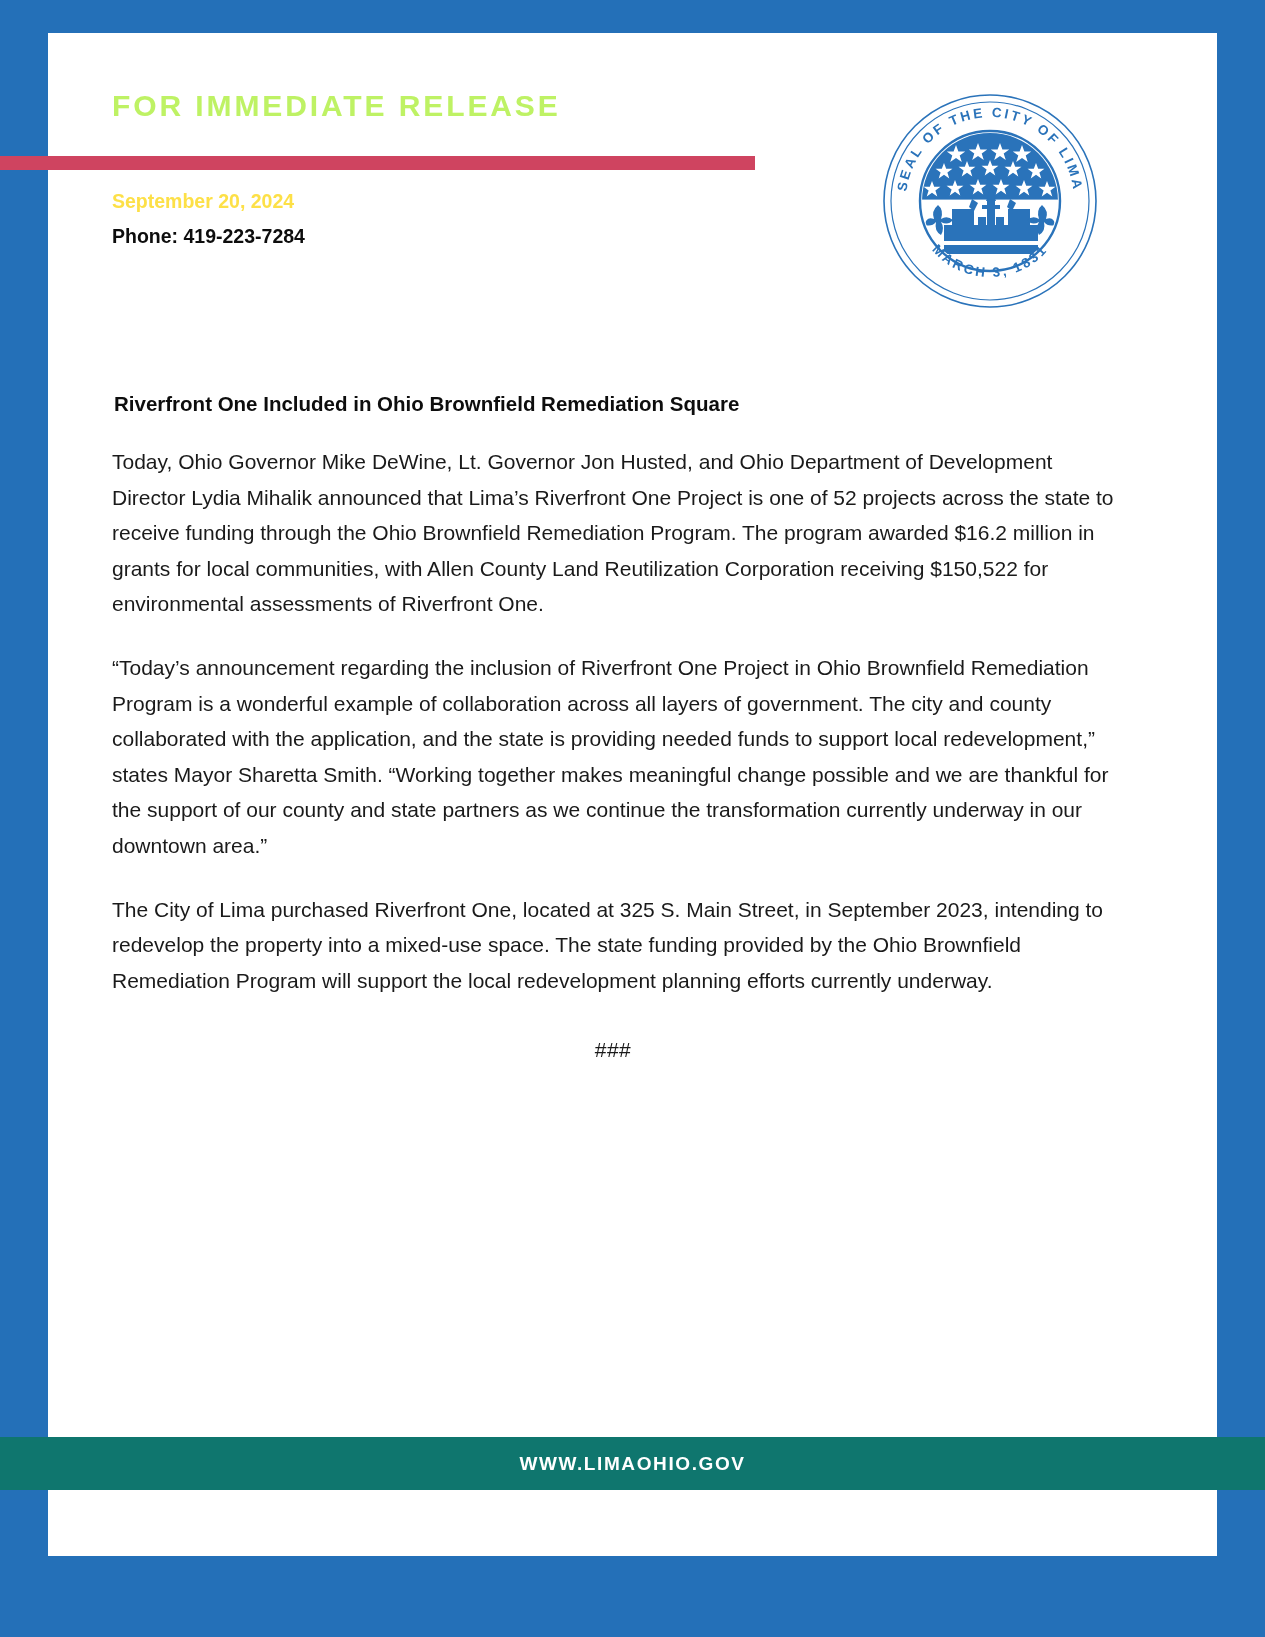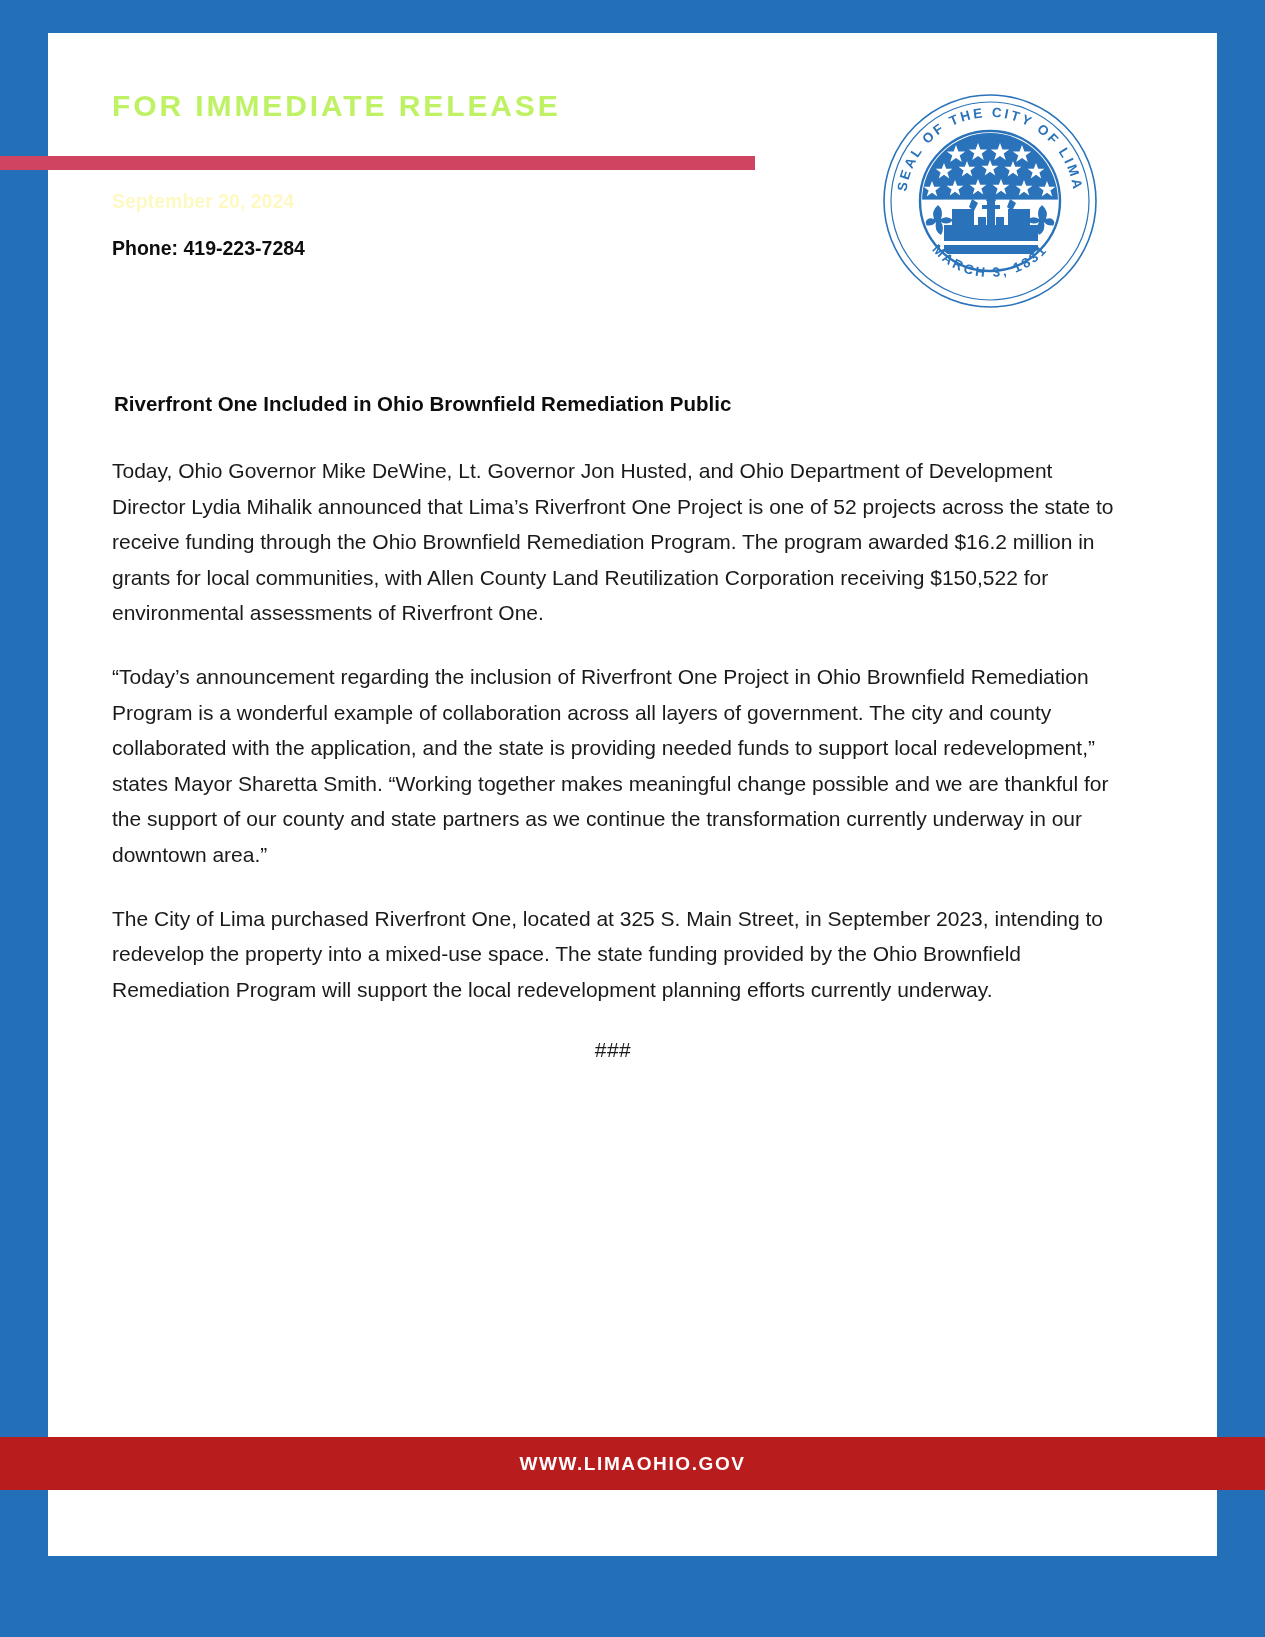--- a/index.html
+++ b/index.html
@@ -60,23 +60,23 @@
   
   .meta-block {
     position: absolute;
     left: 112px;
     top: 188px;
     width: 760px;
   }
   .meta-date {
     font-size: 19.5px;
     font-weight: bold;
-    color: #fef9c3;
+    color: #fde047;
     line-height: 26px;
-    margin-bottom: 20px;
+    margin-bottom: 8px;
   }
   .contact-line {
     font-size: 19.5px;
     font-weight: bold;
     color: #0d0d0d;
     line-height: 29px;
     white-space: nowrap;
   }
 
   
@@ -90,21 +90,21 @@
     white-space: nowrap;
   }
 
   .body-copy {
     position: absolute;
     left: 112px;
     top: 436px;
     width: 1002px;
   }
   .body-copy p {
-    margin: 17px 0 28px 0;
+    margin: 8px 0 28px 0;
     font-size: 21px;
     line-height: 35.6px;
     color: #1a1a1a;
     text-align: left;
   }
   .body-copy p:last-of-type { margin-bottom: 0; }
 
   .end-mark {
     position: absolute;
     left: 112px;
@@ -117,21 +117,21 @@
     letter-spacing: 0.5px;
   }
 
   
   .footer-bar {
     position: absolute;
     left: 0px;
     top: 1437px;
     width: 1265px;
     height: 53px;
-    background: #b91c1c;
+    background: #0f766e;
     display: flex;
     align-items: center;
     justify-content: center;
   }
   .footer-url {
     color: #ffffff;
     font-size: 19px;
     font-weight: bold;
     letter-spacing: 1.6px;
     font-family: "Liberation Sans", sans-serif;
@@ -219,21 +219,21 @@
       <textPath href="#arcBot" startOffset="50%" text-anchor="middle">MARCH 3, 1831</textPath>
     </text>
   </svg>
 </div>
 
 <div class="meta-block">
   <div class="meta-date">September 20, 2024</div>
   <div class="contact-line">Phone: 419-223-7284</div>
 </div>
 
-<div class="headline">Riverfront One Included in Ohio Brownfield Remediation Public</div>
+<div class="headline">Riverfront One Included in Ohio Brownfield Remediation Square</div>
 
 <div class="body-copy">
   <p>Today, Ohio Governor Mike DeWine, Lt. Governor Jon Husted, and Ohio Department of Development Director Lydia Mihalik announced that Lima’s Riverfront One Project is one of 52 projects across the state to receive funding through the Ohio Brownfield Remediation Program. The program awarded $16.2 million in grants for local communities, with Allen County Land Reutilization Corporation receiving $150,522 for environmental assessments of Riverfront One.</p>
   <p>“Today’s announcement regarding the inclusion of Riverfront One Project in Ohio Brownfield Remediation Program is a wonderful example of collaboration across all layers of government. The city and county collaborated with the application, and the state is providing needed funds to support local redevelopment,” states Mayor Sharetta Smith. “Working together makes meaningful change possible and we are thankful for the support of our county and state partners as we continue the transformation currently underway in our downtown area.”</p>
   <p>The City of Lima purchased Riverfront One, located at 325 S. Main Street, in September 2023, intending to redevelop the property into a mixed-use space. The state funding provided by the Ohio Brownfield Remediation Program will support the local redevelopment planning efforts currently underway.</p>
 </div>
 
 <div class="end-mark">###</div>
 
 <div class="footer-bar">

